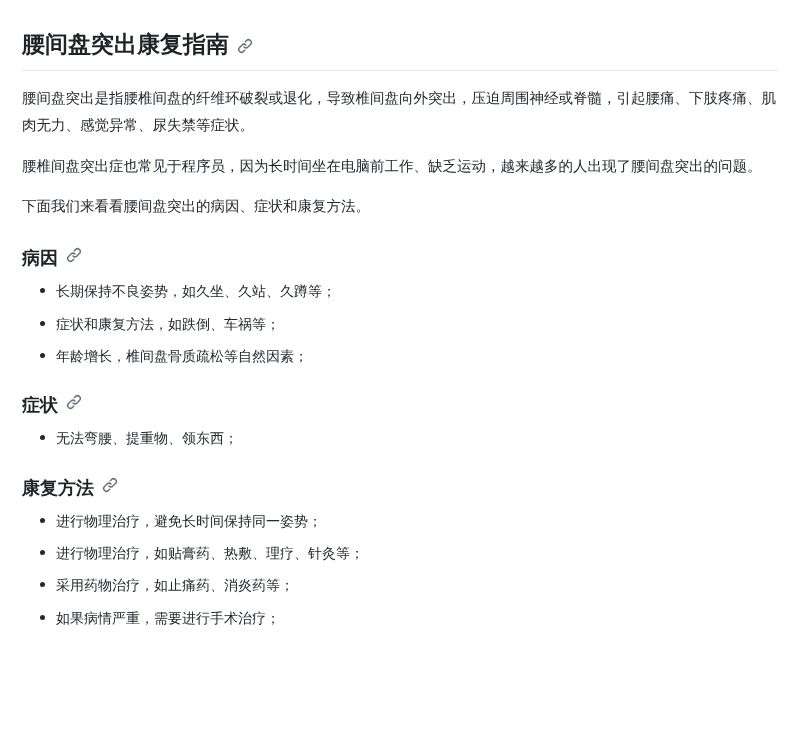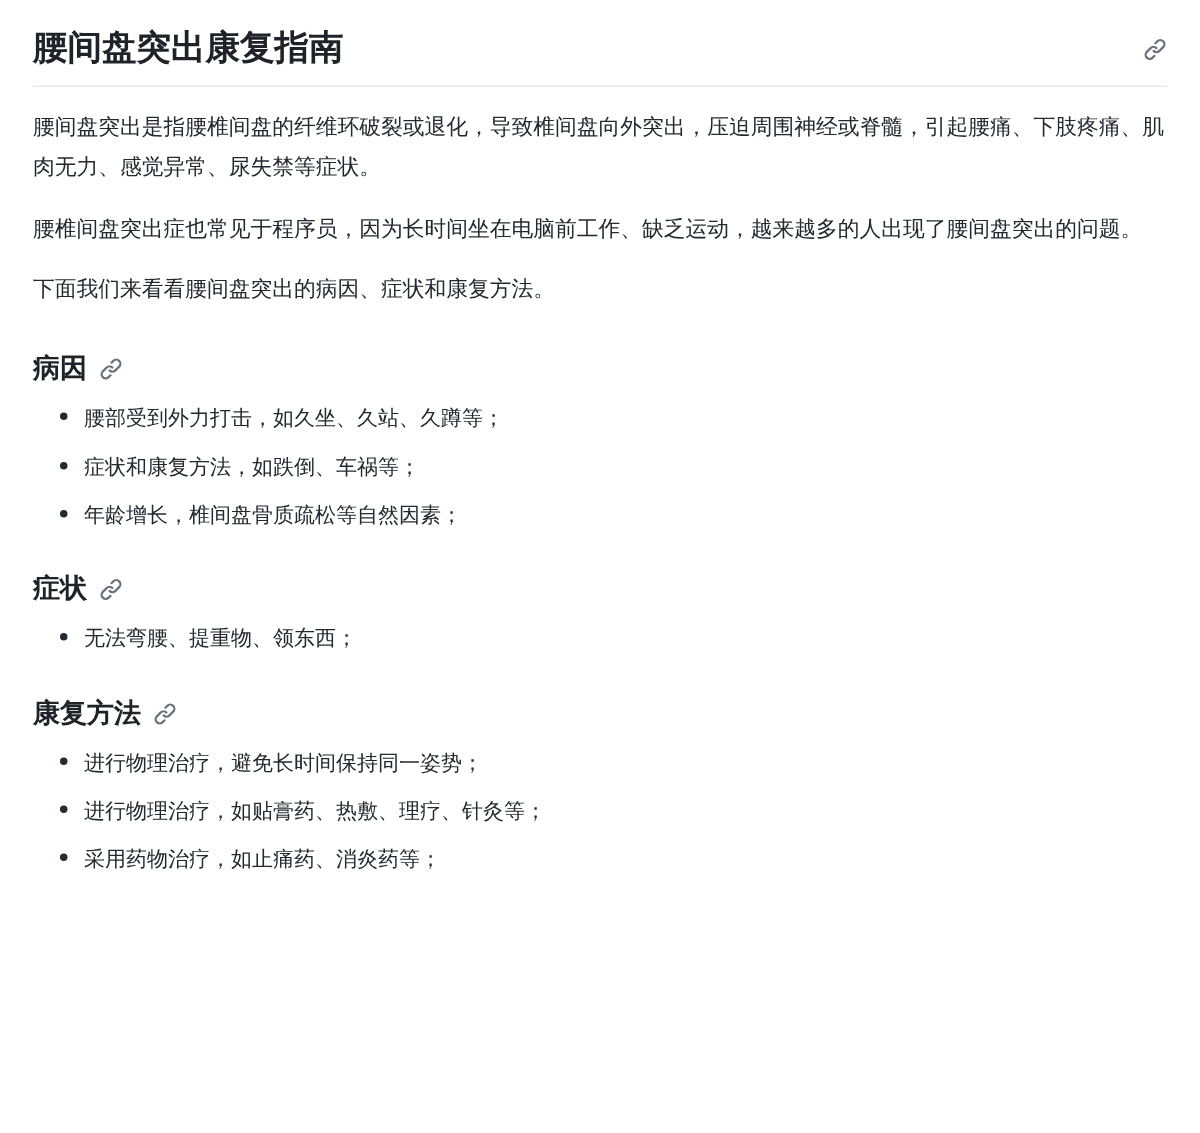--- a/index.html
+++ b/index.html
@@ -16,36 +16,34 @@
   }
   .page {
     width: 800px;
     box-sizing: border-box;
     padding: 14px 22px 10px 22px;
   }
   h1.doc-title {
     font-size: 23px;
     line-height: 1.3;
     font-weight: bold;
-    margin: 3px 0 8px 0;
+    margin: 16px 0 8px 0;
     padding: 0 0 10px 0;
     border-bottom: 1px solid #e6e8eb;
     color: #1f2328;
     display: flex;
     align-items: center;
     gap: 8px;
-    justify-content: space-between;
   }
   h2.sec-title {
     font-size: 18px;
     font-weight: bold;
     color: #1f2328;
     margin: 26px 0 10px 0;
     display: flex;
-    align-items: center;
     gap: 8px;
   }
   .anchor-icon {
     display: inline-block;
     width: 16px;
     height: 16px;
     color: #6a737d;
     position: relative;
     top: 1px;
     flex: 0 0 auto;
@@ -101,21 +99,21 @@
 
   <h2 class="sec-title">
     <span>病因</span>
     <span class="anchor-icon">
       <svg viewBox="0 0 16 16" width="16" height="16" fill="currentColor" aria-hidden="true">
         <path d="M7.775 3.275a.75.75 0 001.06 1.06l1.25-1.25a2 2 0 112.83 2.83l-2.5 2.5a2 2 0 01-2.83 0 .75.75 0 00-1.06 1.06 3.5 3.5 0 004.95 0l2.5-2.5a3.5 3.5 0 00-4.95-4.95l-1.25 1.25zm-4.69 9.64a2 2 0 010-2.83l2.5-2.5a2 2 0 012.83 0 .75.75 0 001.06-1.06 3.5 3.5 0 00-4.95 0l-2.5 2.5a3.5 3.5 0 004.95 4.95l1.25-1.25a.75.75 0 00-1.06-1.06l-1.25 1.25a2 2 0 01-2.83 0z"></path>
       </svg>
     </span>
   </h2>
   <ul class="bullets">
-    <li>腰部受到外力打击，如久坐、久站、久蹲等；</li>
+    <li>长期保持不良姿势，如久坐、久站、久蹲等；</li>
     <li>症状和康复方法，如跌倒、车祸等；</li>
     <li>年龄增长，椎间盘骨质疏松等自然因素；</li>
   </ul>
 
   <h2 class="sec-title">
     <span>症状</span>
     <span class="anchor-icon">
       <svg viewBox="0 0 16 16" width="16" height="16" fill="currentColor" aria-hidden="true">
         <path d="M7.775 3.275a.75.75 0 001.06 1.06l1.25-1.25a2 2 0 112.83 2.83l-2.5 2.5a2 2 0 01-2.83 0 .75.75 0 00-1.06 1.06 3.5 3.5 0 004.95 0l2.5-2.5a3.5 3.5 0 00-4.95-4.95l-1.25 1.25zm-4.69 9.64a2 2 0 010-2.83l2.5-2.5a2 2 0 012.83 0 .75.75 0 001.06-1.06 3.5 3.5 0 00-4.95 0l-2.5 2.5a3.5 3.5 0 004.95 4.95l1.25-1.25a.75.75 0 00-1.06-1.06l-1.25 1.25a2 2 0 01-2.83 0z"></path>
       </svg>
@@ -130,15 +128,16 @@
     <span class="anchor-icon">
       <svg viewBox="0 0 16 16" width="16" height="16" fill="currentColor" aria-hidden="true">
         <path d="M7.775 3.275a.75.75 0 001.06 1.06l1.25-1.25a2 2 0 112.83 2.83l-2.5 2.5a2 2 0 01-2.83 0 .75.75 0 00-1.06 1.06 3.5 3.5 0 004.95 0l2.5-2.5a3.5 3.5 0 00-4.95-4.95l-1.25 1.25zm-4.69 9.64a2 2 0 010-2.83l2.5-2.5a2 2 0 012.83 0 .75.75 0 001.06-1.06 3.5 3.5 0 00-4.95 0l-2.5 2.5a3.5 3.5 0 004.95 4.95l1.25-1.25a.75.75 0 00-1.06-1.06l-1.25 1.25a2 2 0 01-2.83 0z"></path>
       </svg>
     </span>
   </h2>
   <ul class="bullets">
     <li>进行物理治疗，避免长时间保持同一姿势；</li>
     <li>进行物理治疗，如贴膏药、热敷、理疗、针灸等；</li>
     <li>采用药物治疗，如止痛药、消炎药等；</li>
+    <li>如果病情严重，需要进行手术治疗；</li>
   </ul>
 
 </div>
 
 </body></html>

